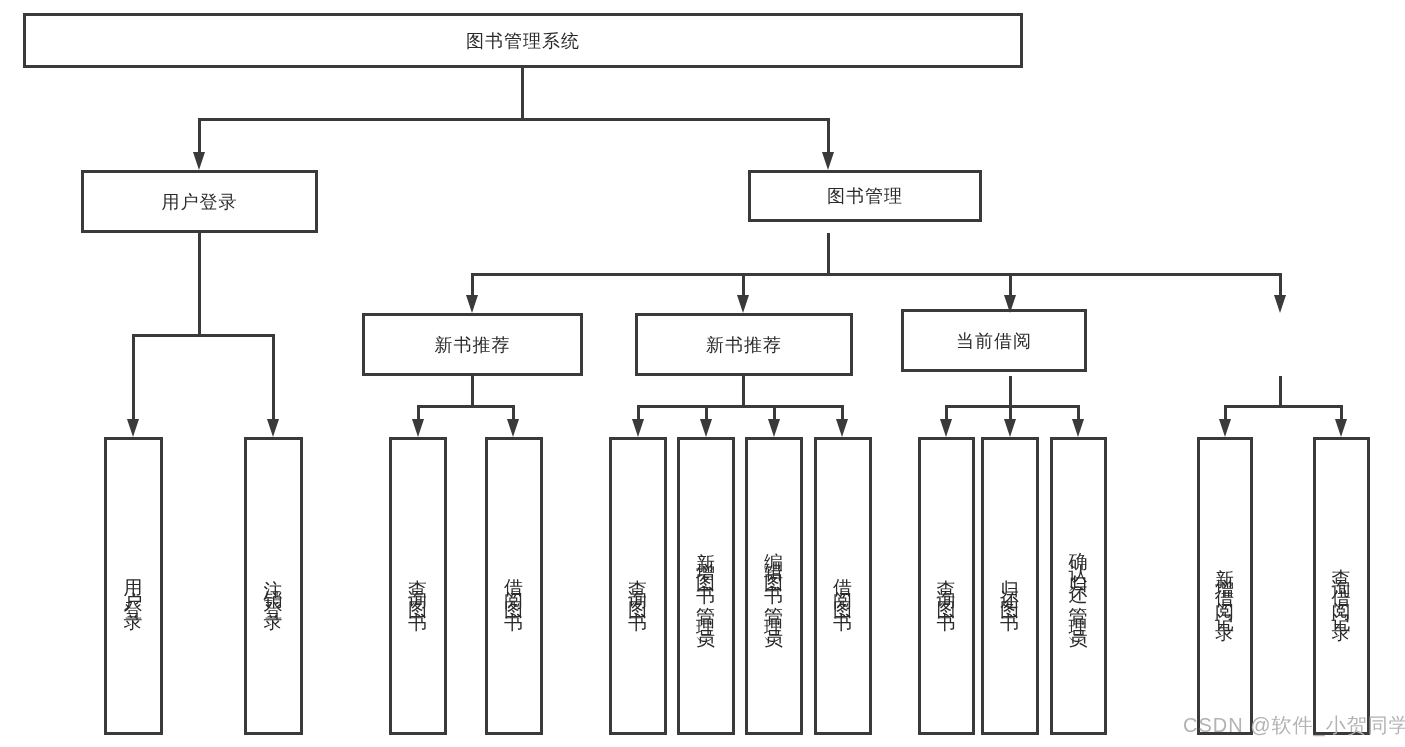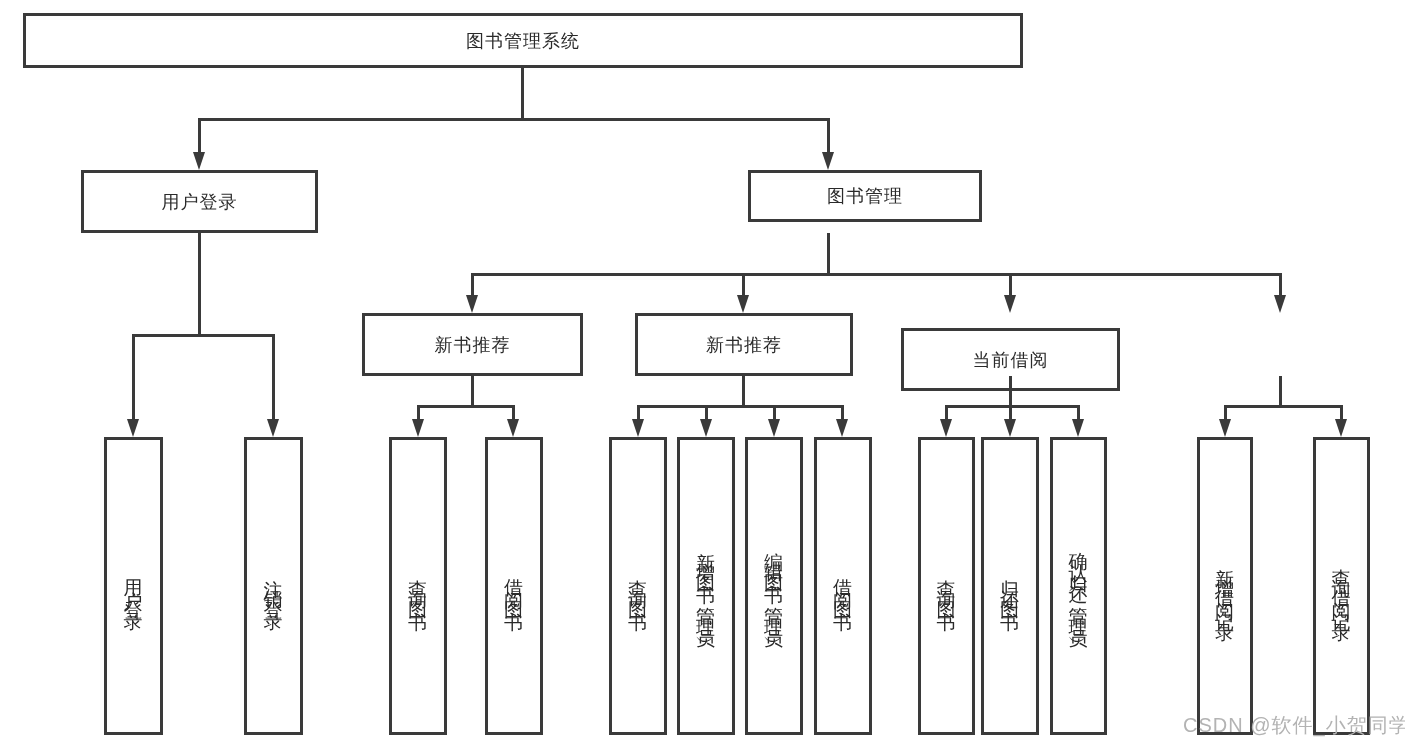--- a/index.html
+++ b/index.html
@@ -53,21 +53,21 @@
 
 <div id="canvas">
 
   <div class="box" style="left:23px;top:13px;width:1000px;height:55px;">图书管理系统</div>
 
   <div class="box" style="left:81px;top:170px;width:237px;height:63px;">用户登录</div>
   <div class="box" style="left:712px;top:170px;width:234px;height:52px;margin-left:36px;">图书管理</div>
 
   <div class="box" style="left:362px;top:313px;width:221px;height:63px;">新书推荐</div>
   <div class="box" style="left:635px;top:313px;width:218px;height:63px;">新书推荐</div>
-  <div class="box" style="left:901px;top:328px;width:219px;height:63px;">当前借阅</div>
+  <div class="box" style="left:901px;top:309px;width:186px;height:63px;">当前借阅</div>
 
   <div class="box leaf" style="left:104px;top:437px;width:59px;height:298px;">用户登录</div>
   <div class="box leaf" style="left:244px;top:437px;width:59px;height:298px;">注销登录</div>
 
   <div class="box leaf" style="left:389px;top:437px;width:58px;height:298px;">查询图书</div>
   <div class="box leaf" style="left:485px;top:437px;width:58px;height:298px;">借阅图书</div>
 
   <div class="box leaf" style="left:609px;top:437px;width:58px;height:298px;">查询图书</div>
   <div class="box leaf" style="left:677px;top:437px;width:58px;height:298px;">新增图书（管理员）</div>
   <div class="box leaf" style="left:745px;top:437px;width:58px;height:298px;">编辑图书（管理员）</div>

